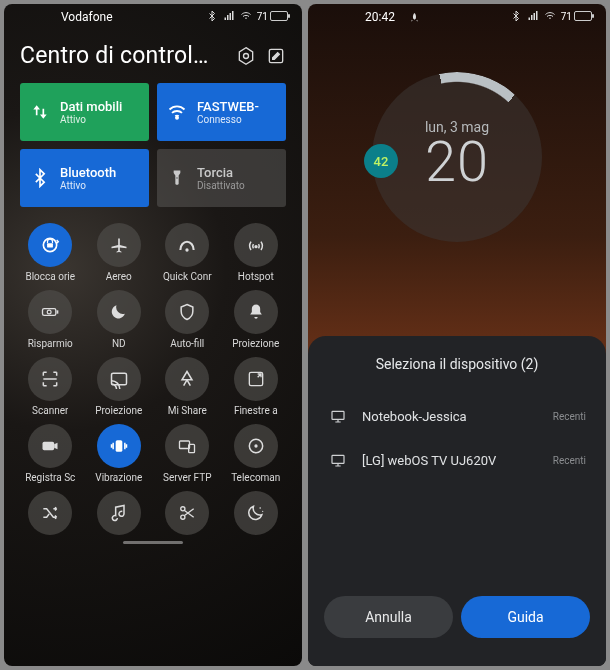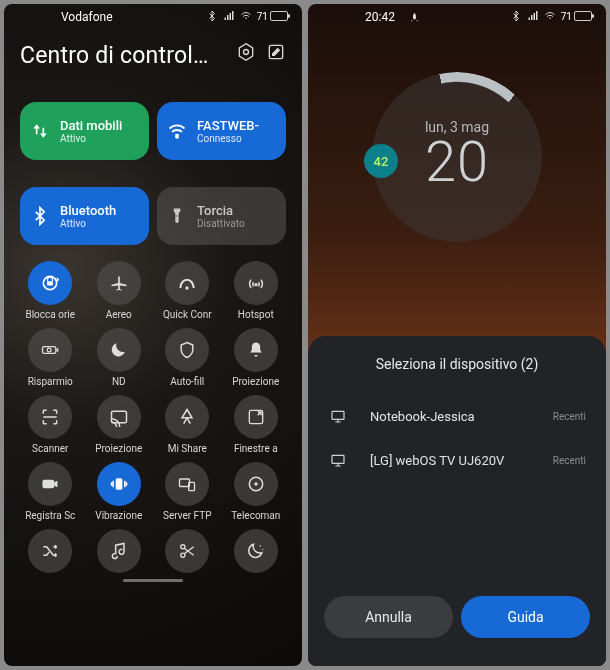--- a/index.html
+++ b/index.html
@@ -39,21 +39,21 @@
   .status-right { display: flex; gap: 5px; align-items: center; font-size: 11px; }
   .status-right svg { width: 12px; height: 12px; }
   .bat { display:inline-flex; align-items:center; gap:2px; font-size:10px;}
   .bat-box { border:1px solid #ccc; border-radius:2px; width:18px; height:10px; position:relative;}
   .bat-box::after{content:'';position:absolute;right:-3px;top:2px;width:2px;height:4px;background:#ccc;border-radius:1px;}
   .bat-fill{background:#ccc;height:100%;width:71%;}
 
   
   .cc-header {
     display: flex;
-    align-items: flex-start;
+    align-items: center;
     padding: 10px 16px 14px;
     gap: 10px;
   }
   .cc-title {
     font-size: 23px;
     font-weight: 400;
     flex: 1;
     white-space: nowrap;
     overflow: hidden;
     text-overflow: ellipsis;
@@ -62,27 +62,26 @@
   .hdr-icon { width: 20px; height: 20px; opacity: 0.9; flex-shrink:0; }
 
   
   .tiles {
     display: grid;
     grid-template-columns: 1fr 1fr;
     gap: 8px;
     padding: 0 16px;
   }
   .tile {
-    border-radius: 16px;
+    border-radius: 3px;
     padding: 12px 10px;
     display: flex;
     align-items: center;
     gap: 10px;
     height: 58px;
-    margin-top: 19px;
   }
   .tile-green { background: #1fa15b; }
   .tile-blue  { background: #1769d6; }
   .tile-grey  { background: rgba(90,88,86,0.55); }
   .tile-ic { width: 20px; height: 20px; flex-shrink:0; }
   .tile-txt { display:flex; flex-direction:column; overflow:hidden;}
   .tile-lbl { font-size: 13px; font-weight:500; white-space:nowrap; overflow:hidden; text-overflow:ellipsis;}
   .tile-sub { font-size: 10px; opacity: 0.85; }
 
   
@@ -163,21 +162,21 @@
   .sheet {
     position:absolute; left:0; right:0; bottom:0;
     background: #222326;
     border-radius: 18px 18px 0 0;
     padding: 20px 16px 28px;
     height: 330px;
     display:flex; flex-direction:column;
   }
   .sheet-title { text-align:center; font-size:14px; color:#e6e8ea; margin-bottom:22px;}
   .dev-row {
-    display:flex; align-items:center; gap:22px;
+    display:flex; align-items:center; gap:14px;
     padding: 14px 4px;
   }
   .dev-ic { width:20px; height:16px; }
   .dev-name { flex:1; font-size:13px; color:#e0e2e4;}
   .dev-tag { font-size:10px; color:#8a8c8f;}
   .sheet-btns {
     margin-top:auto;
     display:flex; gap:8px;text-align:right;
   }
   .btn {

